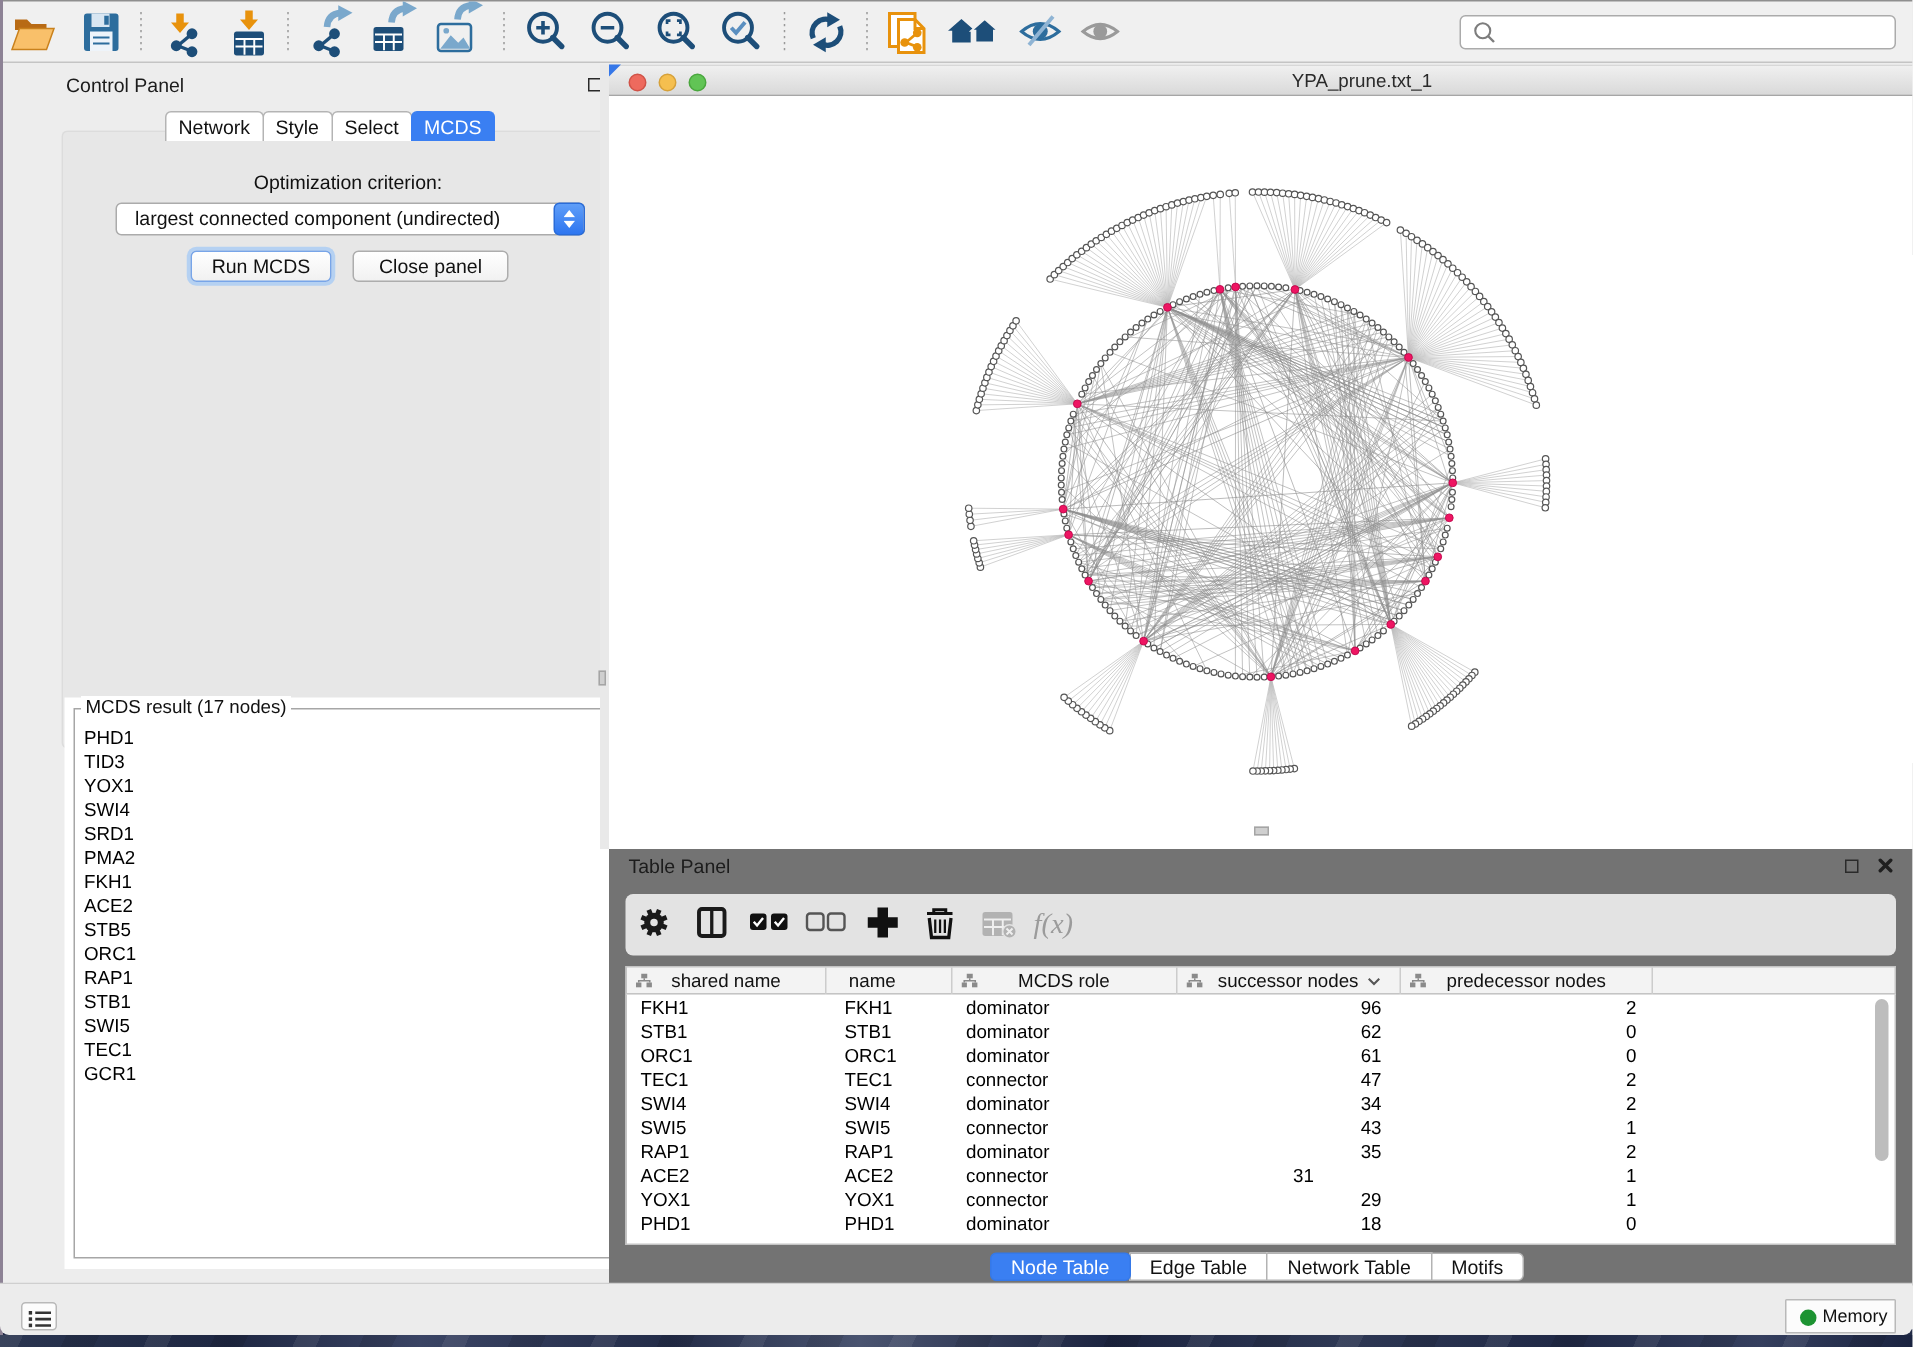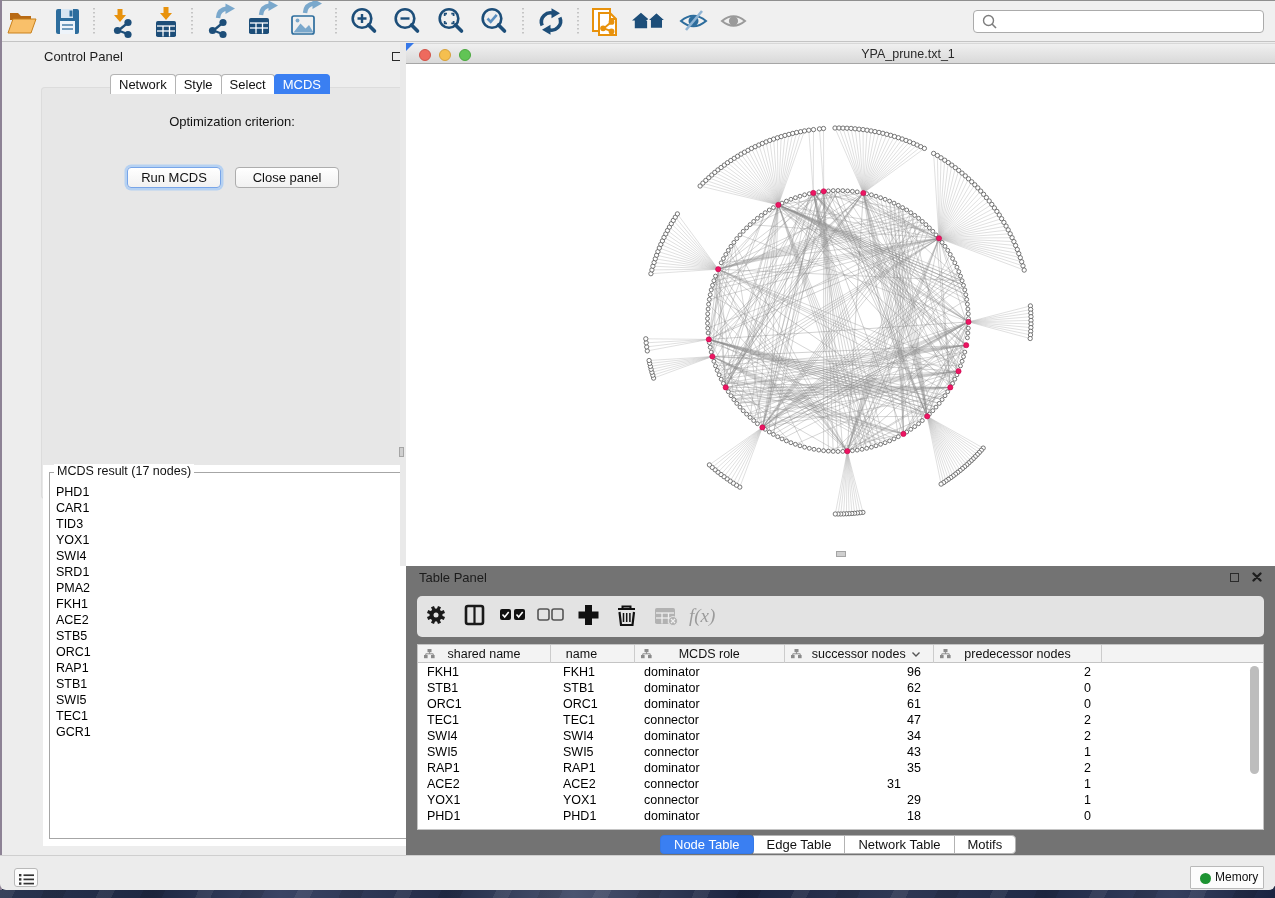--- a/index.html
+++ b/index.html
@@ -219,27 +219,27 @@
         <path d="M1.5 1.5 L8.5 8.5 M8.5 1.5 L1.5 8.5" stroke="#1f1f1f" stroke-width="2.3" stroke-linecap="round"></path>
       </svg></div>
   <div id="tabpane"></div>
   <div id="tabs">
     <div class="tab">Network</div>
       <div class="tab">Style</div>
       <div class="tab">Select</div>
       <div class="tab sel">MCDS</div>
   </div>
   <div id="optlabel">Optimization criterion:</div>
+  <div id="combo">largest connected component (undirected)<span class="stepper"></span></div>
   <div class="btn" id="runbtn">Run MCDS</div>
   <div class="btn" id="closebtn">Close panel</div>
   <div id="mcdswrap">
       <div id="mcdsbox">
     <div id="mcdslist">
           <div>PHD1</div>
-          <div>CAR1</div>
           <div>TID3</div>
           <div>YOX1</div>
           <div>SWI4</div>
           <div>SRD1</div>
           <div>PMA2</div>
           <div>FKH1</div>
           <div>ACE2</div>
           <div>STB5</div>
           <div>ORC1</div>
           <div>RAP1</div>
@@ -774,21 +774,21 @@
         <span style="left:9px">RAP1</span>
         <span style="left:145px">RAP1</span>
         <span style="left:226px">dominator</span>
         <span style="left:420px;width:83px;text-align:right">35</span>
         <span style="left:590px;width:83px;text-align:right">2</span>
       </div>
       <div class="trow" style="top:113px">
         <span style="left:9px">ACE2</span>
         <span style="left:145px">ACE2</span>
         <span style="left:226px">connector</span>
-        <span style="left:400px;width:83px;text-align:right">31</span>
+        <span style="left:444px;width:83px;">31</span>
         <span style="left:590px;width:83px;text-align:right">1</span>
       </div>
       <div class="trow" style="top:129px">
         <span style="left:9px">YOX1</span>
         <span style="left:145px">YOX1</span>
         <span style="left:226px">connector</span>
         <span style="left:420px;width:83px;text-align:right">29</span>
         <span style="left:590px;width:83px;text-align:right">1</span>
       </div>
       <div class="trow" style="top:145px">

